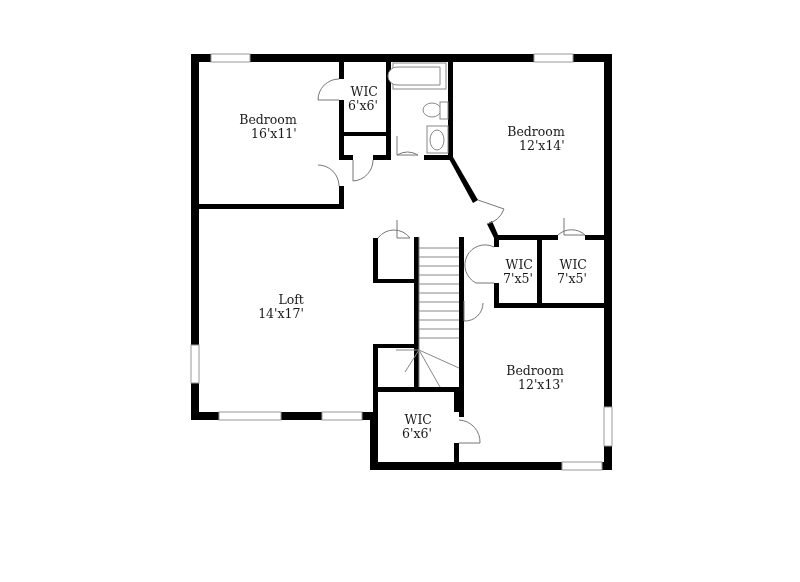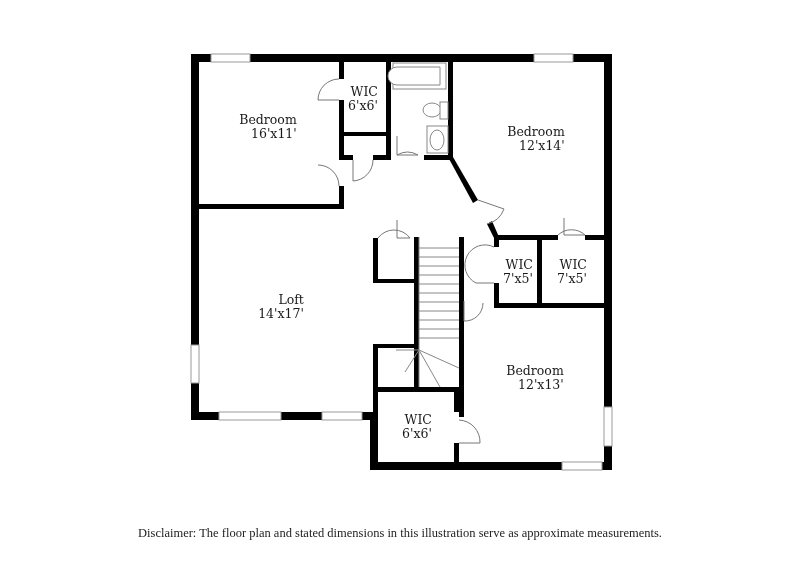--- a/index.html
+++ b/index.html
@@ -141,14 +141,13 @@
 <div class="lbl" style="left:535px;top:378px;">
   <div>Bedroom</div>
   <div>12'x13'</div>
 </div>
 <div class="lbl" style="left:417px;top:427px;">
   <div>WIC</div>
   <div>6'x6'</div>
 </div>
 
 <div class="disc" style="top:525px;">
-  <div>Disclaimer: The floor plan and stated dimensions in this illustration serve as approximate measurements.</div>
 </div>
 
 </body></html>

